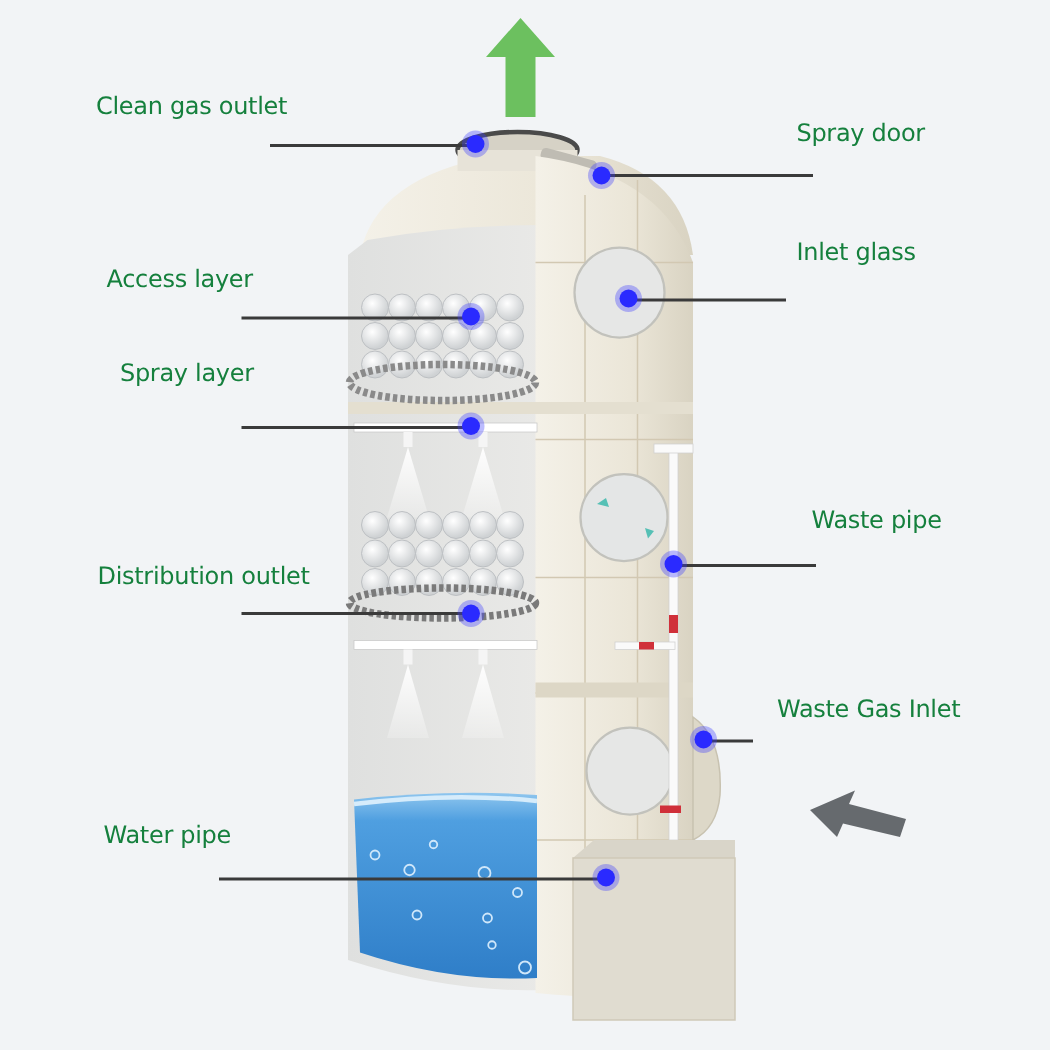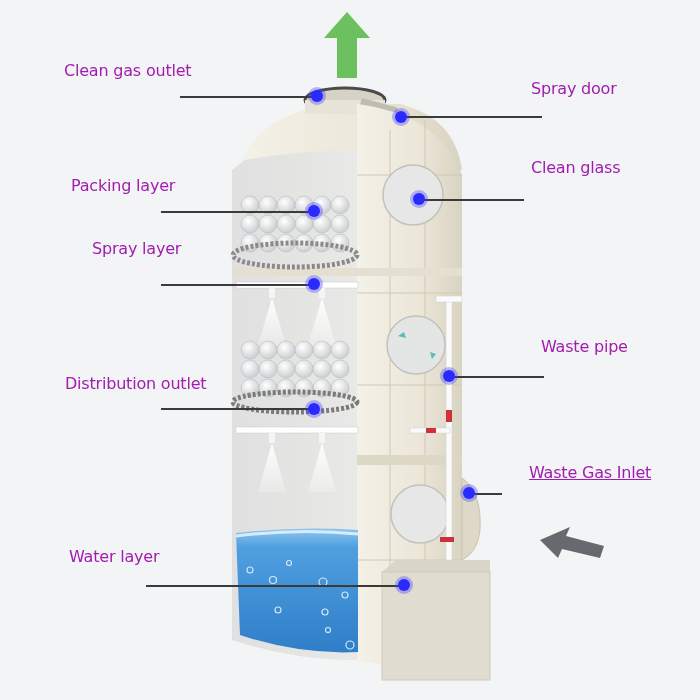--- a/index.html
+++ b/index.html
@@ -1,17 +1,17 @@
 <!DOCTYPE html>
 <html><head>
 <meta charset="utf-8">
 <style>
   html, body { margin:0; padding:0; }
   body { width:700px; height:700px; background:#f2f4f6; position:relative; overflow:hidden; font-family:"DejaVu Sans", sans-serif; }
-  .label { position:absolute; font-size:16px; color:#a21caf; white-space:nowrap; letter-spacing:-0.2px; }
+  .label { position:absolute; font-size:16px; color:#15803d; white-space:nowrap; letter-spacing:-0.2px; }
   .leader { position:absolute; height:1.5px; background:#3a3a3a; }
   .dot { position:absolute; width:12px; height:12px; border-radius:50%; background:#2a2aff; box-shadow:0 0 0 3px rgba(60,60,255,0.35); transform:translate(-50%,-50%); }
   svg.diag { position:absolute; left:0; top:0; }
 </style>
 </head>
 <body>
 
 <svg class="diag" width="700" height="700" viewBox="0 0 700 700">
   <defs>
     <linearGradient id="bodyGrad" x1="0" x2="1" y1="0" y2="0">
@@ -195,19 +195,19 @@
 <div class="dot" style="left:419px; top:199px;"></div>
 <div class="dot" style="left:314px; top:211px;"></div>
 <div class="dot" style="left:314px; top:284px;"></div>
 <div class="dot" style="left:449px; top:376px;"></div>
 <div class="dot" style="left:314px; top:409px;"></div>
 <div class="dot" style="left:469px; top:493px;"></div>
 <div class="dot" style="left:404px; top:585px;"></div>
 
 <div class="label" style="left:64px; top:61px;">Clean gas outlet</div>
 <div class="label" style="left:531px; top:79px;">Spray door</div>
-<div class="label" style="left:531px; top:158px;">Clean glass</div>
-<div class="label" style="left:71px; top:176px;">Packing layer</div>
-<div class="label" style="left:80px; top:239px;margin-left:12px;">Spray layer</div>
+<div class="label" style="left:531px; top:158px;">Inlet glass</div>
+<div class="label" style="left:71px; top:176px;">Access layer</div>
+<div class="label" style="left:80px; top:239px;">Spray layer</div>
 <div class="label" style="left:541px; top:337px;">Waste pipe</div>
 <div class="label" style="left:65px; top:374px;">Distribution outlet</div>
-<div class="label" style="left:529px; top:463px;text-decoration:underline;">Waste Gas Inlet</div>
-<div class="label" style="left:69px; top:547px;">Water layer</div>
+<div class="label" style="left:518px; top:463px;">Waste Gas Inlet</div>
+<div class="label" style="left:69px; top:547px;">Water pipe</div>
 
 </body></html>

